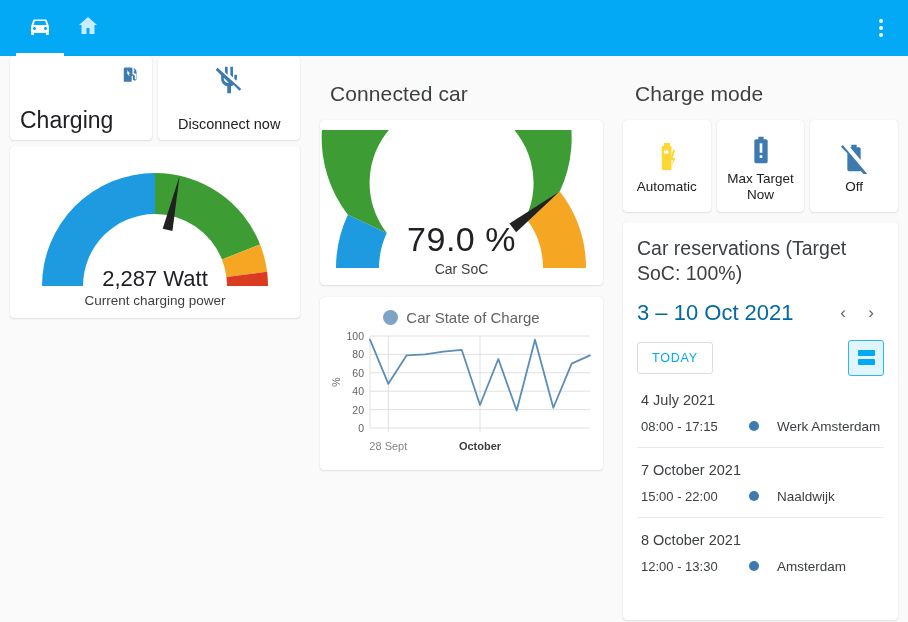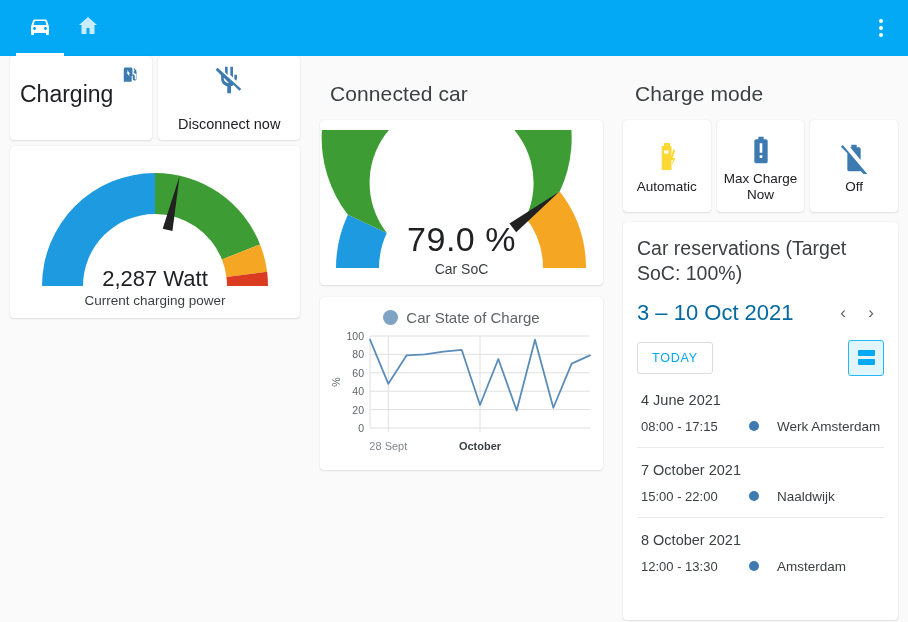--- a/index.html
+++ b/index.html
@@ -48,21 +48,21 @@
 
   .card {
     background: #fff; border-radius: 4px;
     box-shadow: 0 1px 2px rgba(0,0,0,.10), 0 0 1px rgba(0,0,0,.12);
   }
 
   
   .charger-row { display: flex; gap: 6px; }
   .state-card {
     width: 148px; height: 84px; position: relative;
-    display: flex; align-items: center; padding: 0 10px 8px 10px;
+    display: flex; align-items: flex-end; padding: 0 10px 8px 10px;
   }
   .state-card .label { font-size: 23px; color: #202124; font-weight: 400; line-height: 1; }
   .state-card .ic { position: absolute; top: 9px; right: 12px; }
   .action-card {
     width: 148px; height: 84px;
     display: flex; flex-direction: column; align-items: center;
     justify-content: center; cursor: pointer; gap: 14px;
   }
   .action-card .ic { margin-bottom: 2px; }
   .action-card .label { font-size: 14.5px; color: #202124; }
@@ -268,21 +268,21 @@
             </svg>
         </span>
         <span class="label">Automatic</span>
       </div>
       <div class="card mode-card">
         <span class="ic">
           <svg width="32" height="32" viewBox="0 0 24 24" fill="#3d7ab0">
               <path d="M15.7 4H14V2h-4v2H8.3C7.6 4 7 4.6 7 5.3v15.4c0 .7.6 1.3 1.3 1.3h7.4c.7 0 1.3-.6 1.3-1.3V5.3c0-.7-.6-1.3-1.3-1.3zM13 18h-2v-2h2v2zm0-4h-2V7h2v7z"></path>
             </svg>
         </span>
-        <span class="label">Max Charge Now</span>
+        <span class="label">Max Target Now</span>
       </div>
       <div class="card mode-card">
         <span class="ic">
           <svg width="32" height="32" viewBox="0 0 24 24" fill="#3d7ab0">
               <path d="M3.6 2.2 2.2 3.6 7 8.4v12.3c0 .7.6 1.3 1.3 1.3h7.4c.4 0 .8-.2 1-.5l3.7 3.7 1.4-1.4L3.6 2.2zM17 13.5V5.3c0-.7-.6-1.3-1.3-1.3H14V2h-4v2H9.1L17 13.5z"></path>
             </svg>
         </span>
         <span class="label">Off</span>
       </div>
     </div>
@@ -301,21 +301,21 @@
       <div class="res-ctrl-row">
         <button class="today-btn">TODAY</button>
         <span class="view-btn">
             <i></i>
             <i></i>
           </span>
       </div>
 
       <div class="res-list" id="res-list">
           <div class="res-group">
-            <div class="res-date">4 June 2021</div>
+            <div class="res-date">4 July 2021</div>
             <div class="res-item">
               <span class="res-time">08:00 - 17:15</span>
               <span class="res-dot"></span>
               <span class="res-loc">Werk Amsterdam</span>
             </div>
           </div>
           <div class="res-group">
             <div class="res-date">7 October 2021</div>
             <div class="res-item">
               <span class="res-time">15:00 - 22:00</span>

